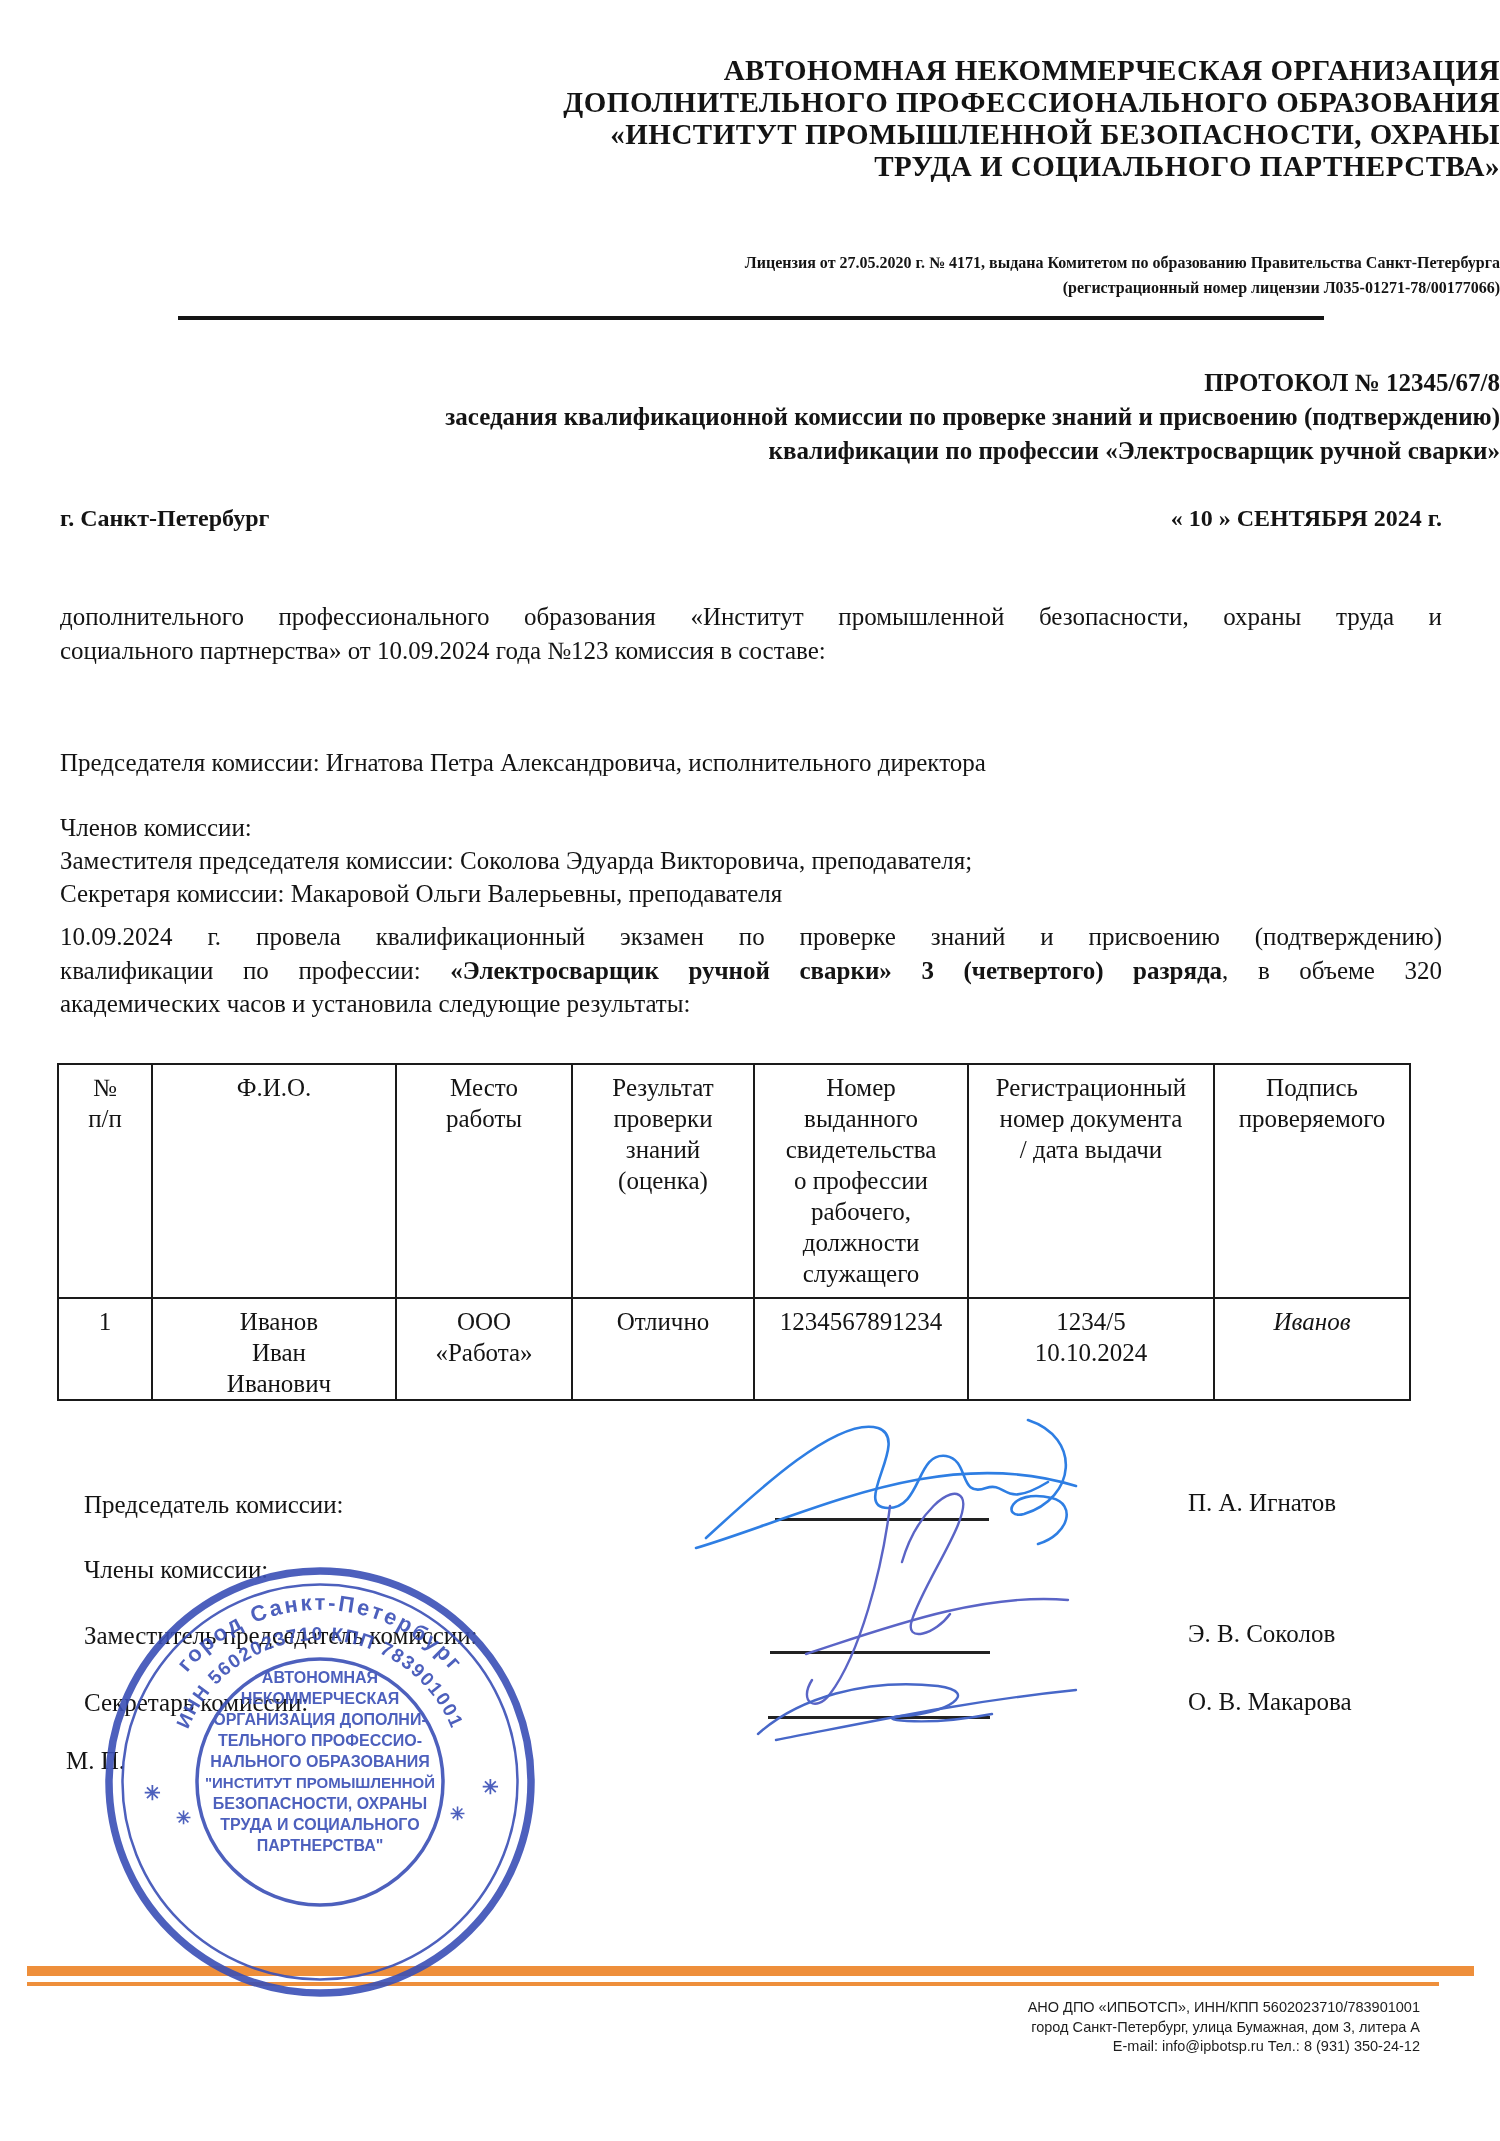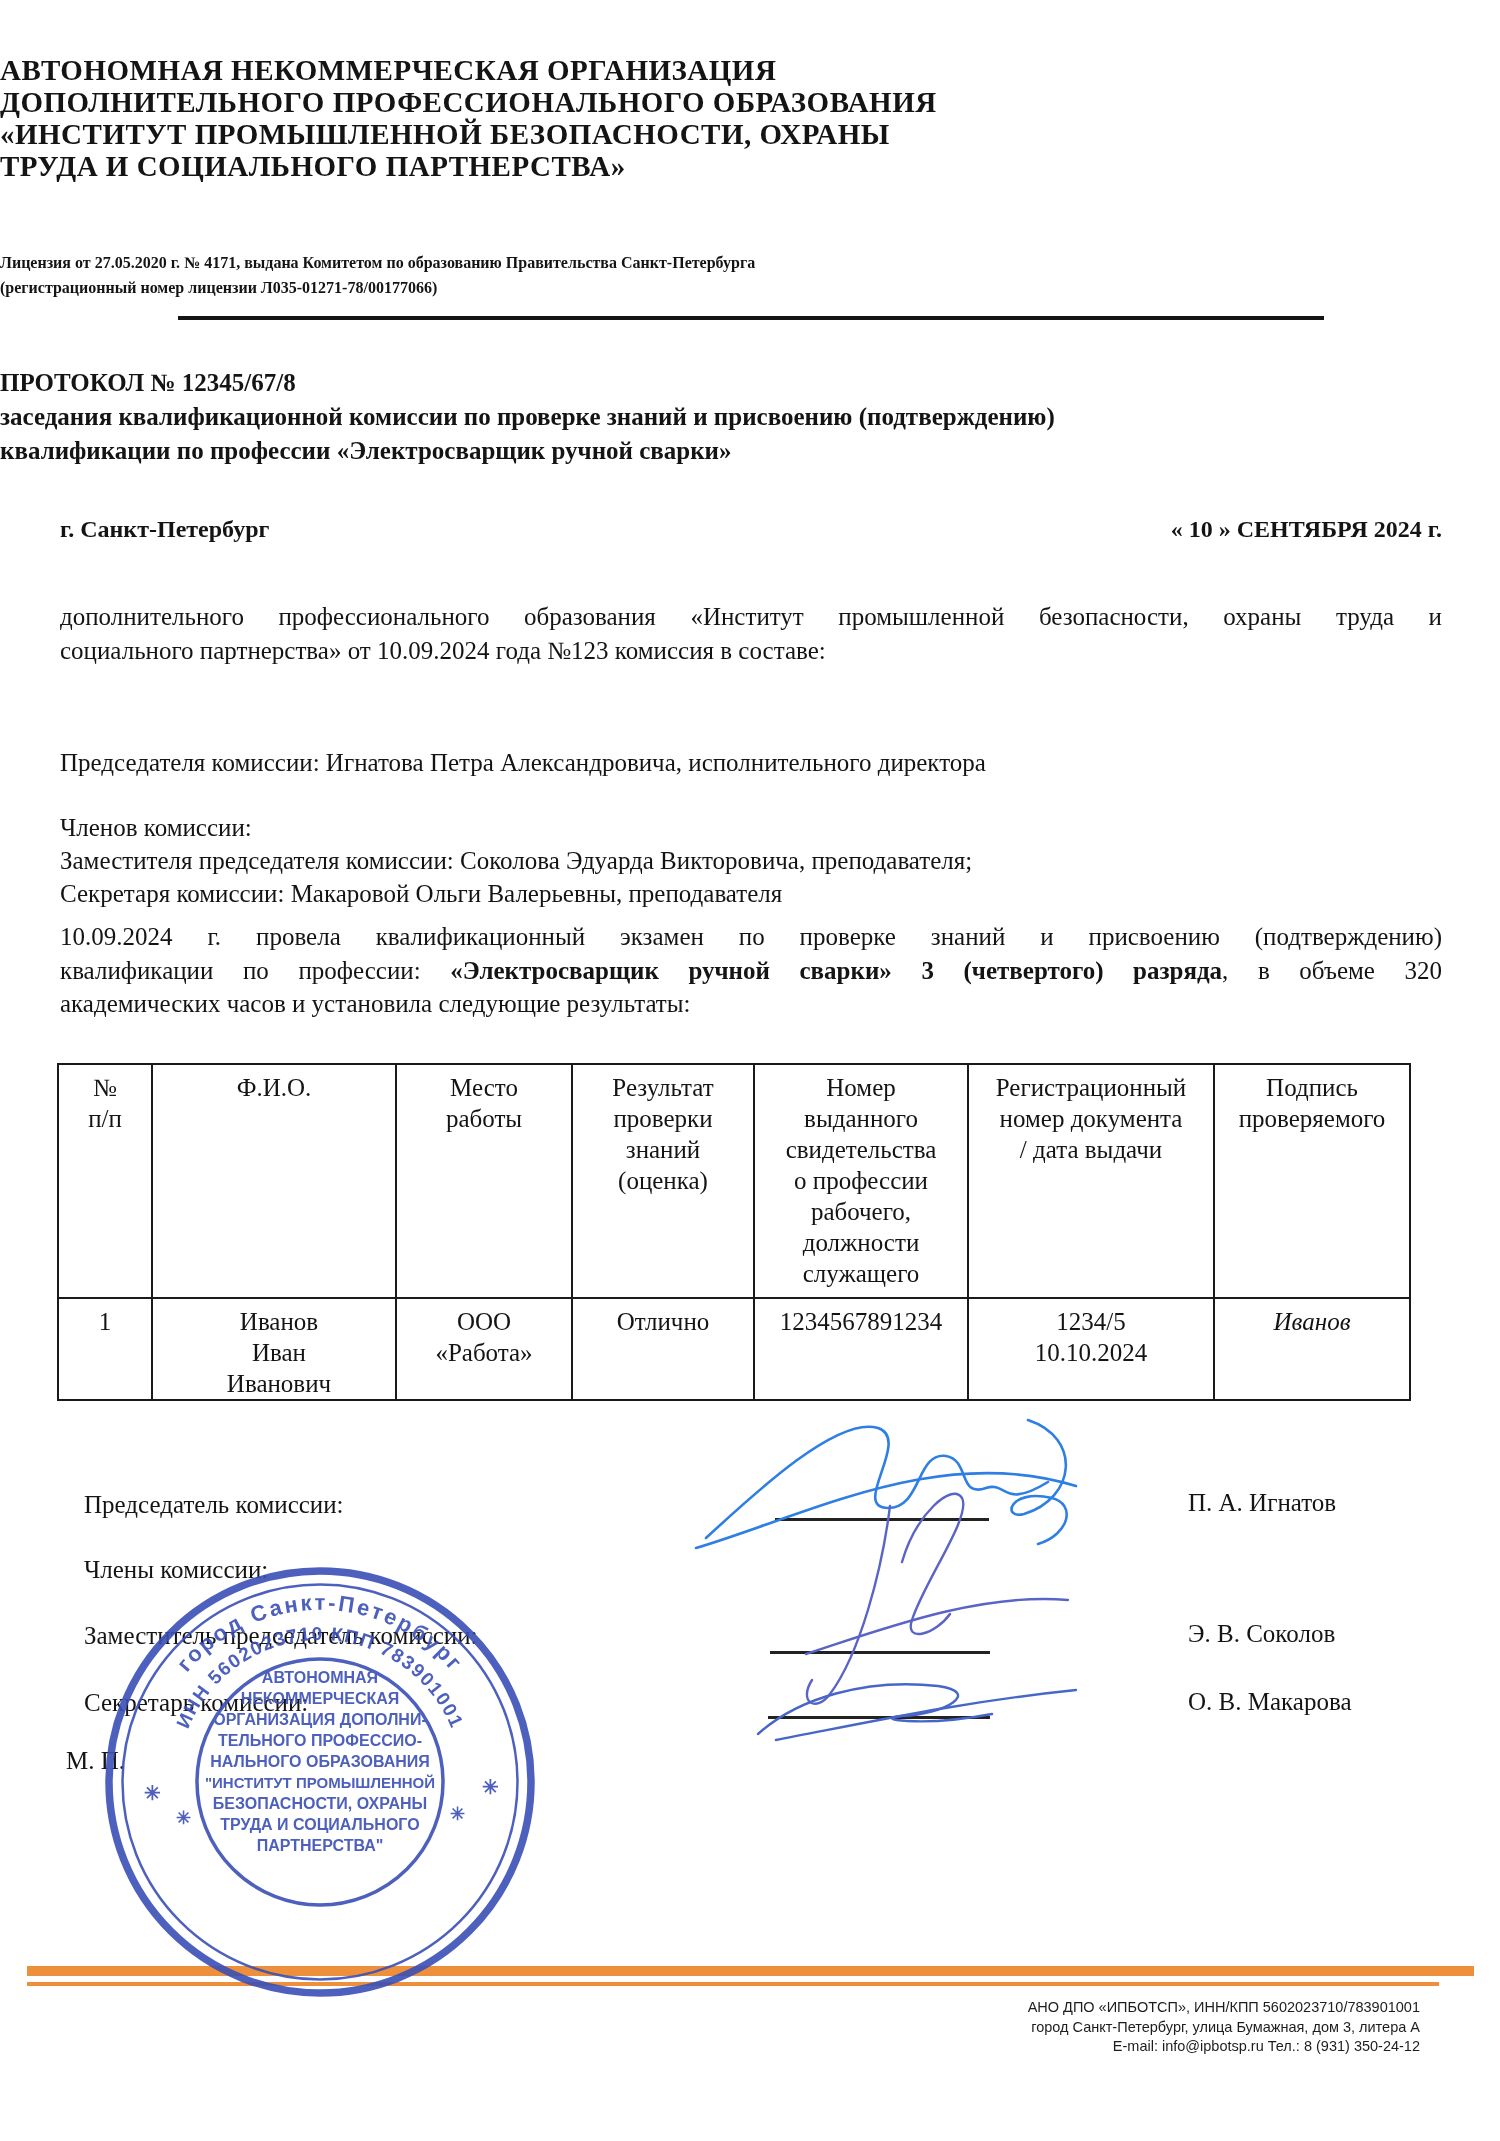--- a/index.html
+++ b/index.html
@@ -7,26 +7,26 @@
   .page {
     position: relative;
     width: 1500px;
     height: 2141px;
     background: #ffffff;
     font-family: "Liberation Serif", serif;
     color: #141414;
     overflow: hidden;
   }
   .abs { position: absolute; }
-  .center { text-align: left; width: 100%; }
+  .center { text-align: right; width: 100%; }
   .org-name { top: 54px; left: 0; font-size: 29px; font-weight: bold; line-height: 32px; letter-spacing: .5px; }
   .license { top: 250px; left: 0; font-size: 16px; font-weight: bold; line-height: 25px; }
   .rule { top: 316px; left: 178px; width: 1146px; height: 4px; background: #151515; }
   .title-block { top: 366px; left: 0; font-size: 25px; font-weight: bold; line-height: 34px; }
-  .city-date { top: 516px; left: 60px; width: 1382px; font-size: 24px; font-weight: bold; display: flex; justify-content: space-between; }
+  .city-date { top: 505px; left: 60px; width: 1382px; font-size: 24px; font-weight: bold; display: flex; justify-content: space-between; }
   .bodytext { left: 60px; width: 1382px; font-size: 25px; line-height: 33.5px; }
   .just { text-align: justify; text-align-last: justify; }
   .para1 { top: 600px; }
   .chairman-line { top: 746px; }
   .members-block { top: 811px; line-height: 33px; }
   .para2 { top: 920px; }
   table.results {
     position: absolute; top: 1063px; left: 57px;
     border-collapse: collapse; table-layout: fixed;
     font-size: 25px; line-height: 31px;

